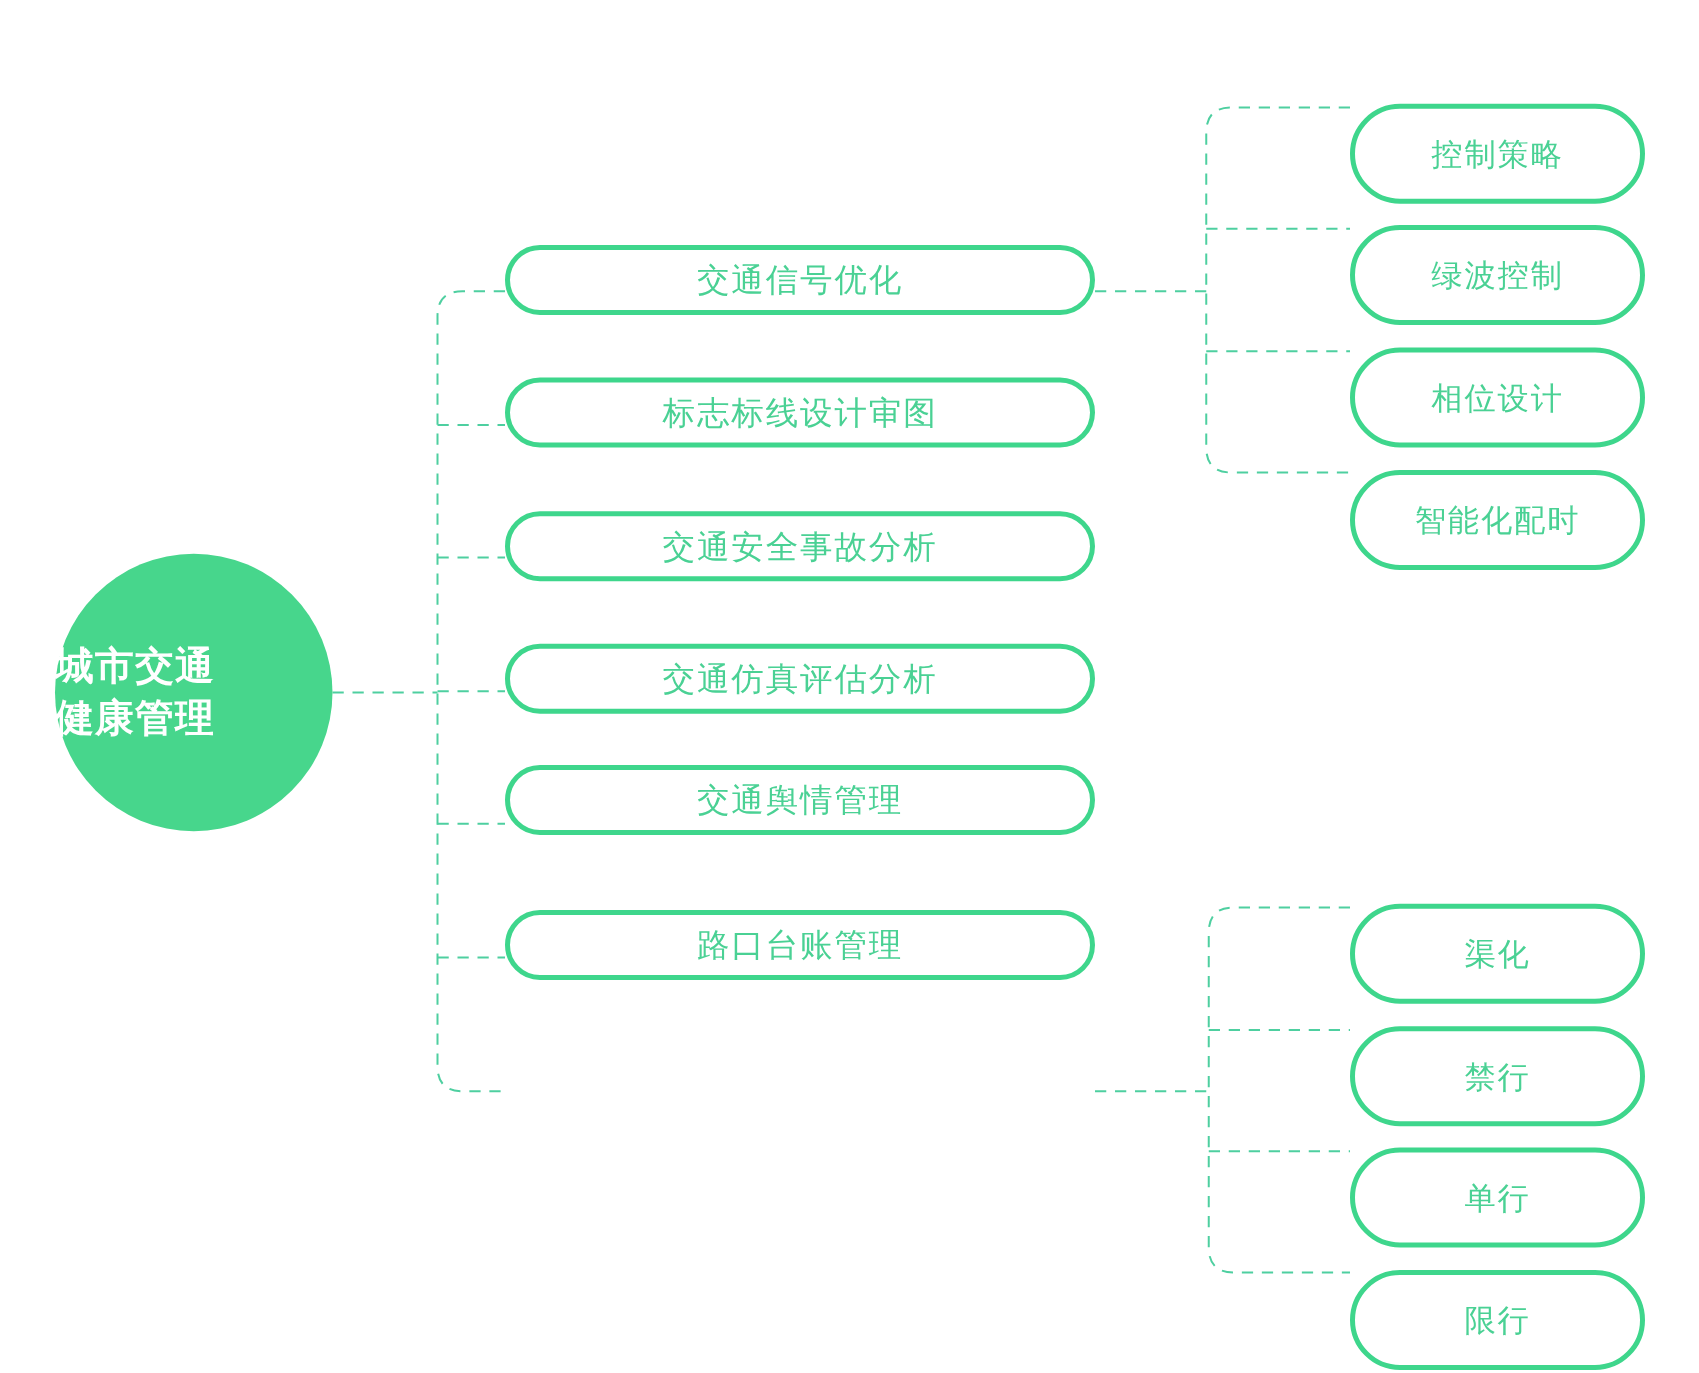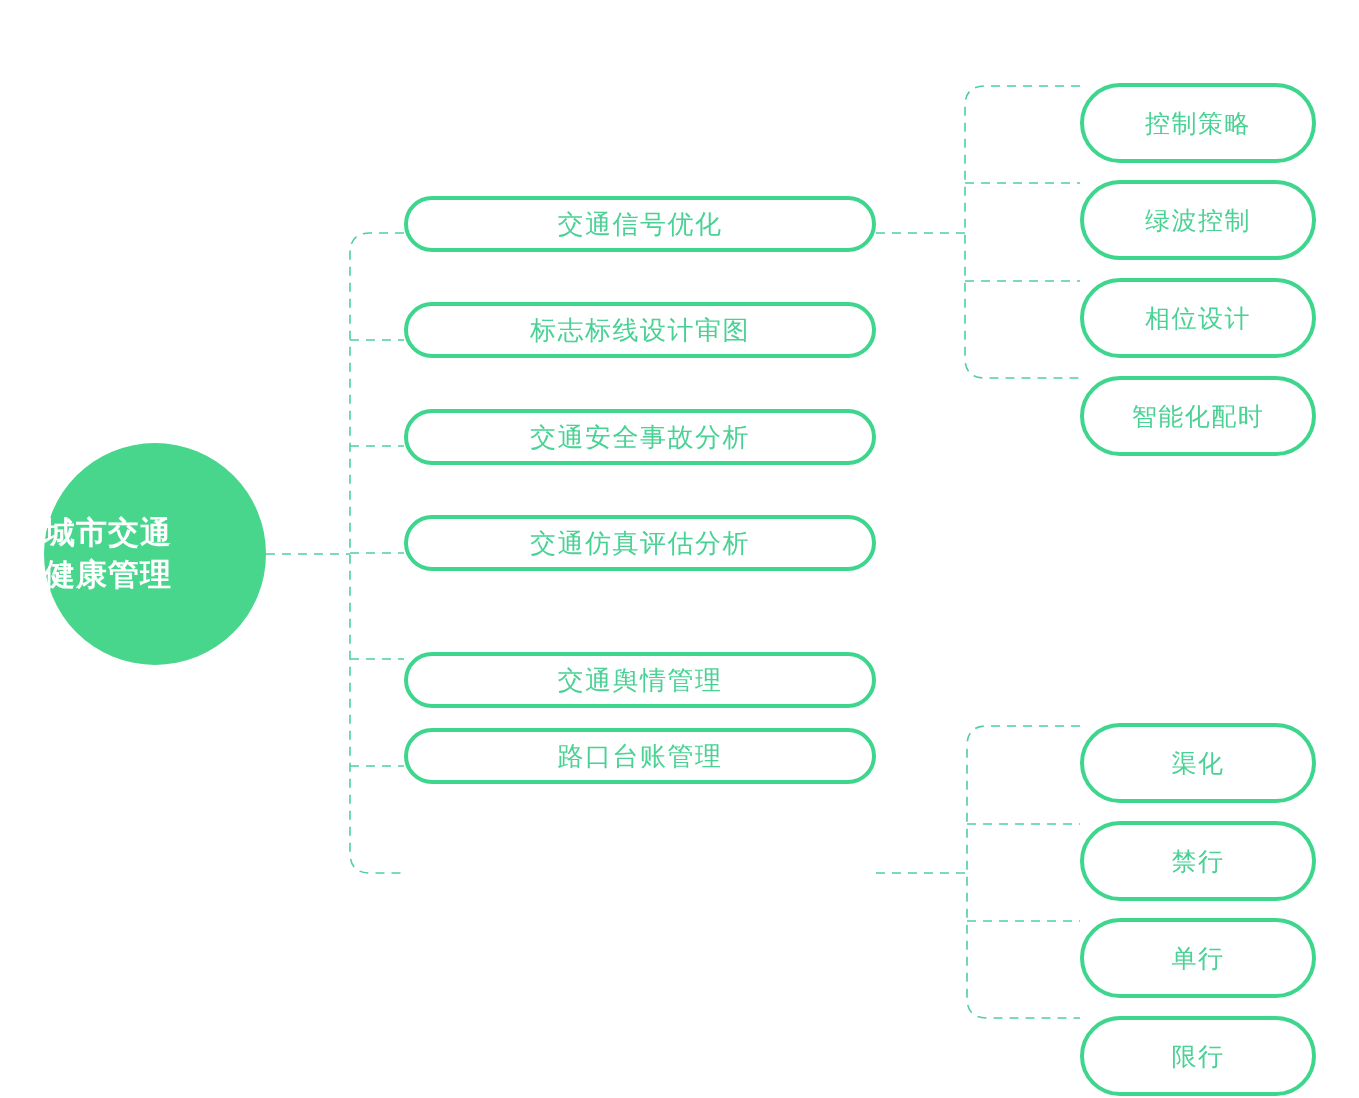--- a/index.html
+++ b/index.html
@@ -109,21 +109,21 @@
 
   <div class="root-circle">
     <span class="rl">城市交通</span>
     <span class="rl">健康管理</span>
   </div>
 
   <div class="pill pill-main" style="top:196px">交通信号优化</div>
   <div class="pill pill-main" style="top:302px">标志标线设计审图</div>
   <div class="pill pill-main" style="top:409px">交通安全事故分析</div>
   <div class="pill pill-main" style="top:515px">交通仿真评估分析</div>
-  <div class="pill pill-main" style="top:652px">交通舆情管理</div>
+  <div class="pill pill-main" style="top:612px">交通舆情管理</div>
   <div class="pill pill-main" style="top:728px">路口台账管理</div>
 
   <div class="pill pill-child" style="top:46px">控制策略</div>
   <div class="pill pill-child" style="top:143px">绿波控制</div>
   <div class="pill pill-child" style="top:241px">相位设计</div>
   <div class="pill pill-child" style="top:339px">智能化配时</div>
 
   <div class="pill pill-child" style="top:686px">渠化</div>
   <div class="pill pill-child" style="top:784px">禁行</div>
   <div class="pill pill-child" style="top:881px">单行</div>

